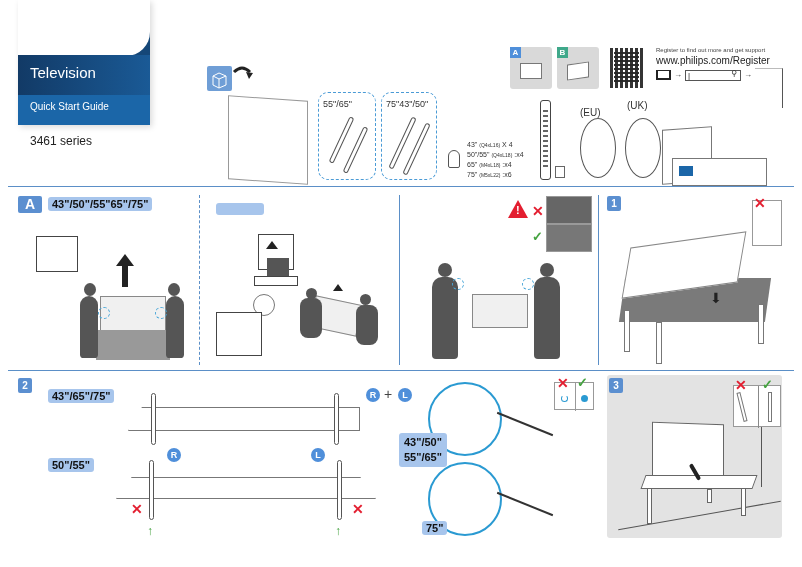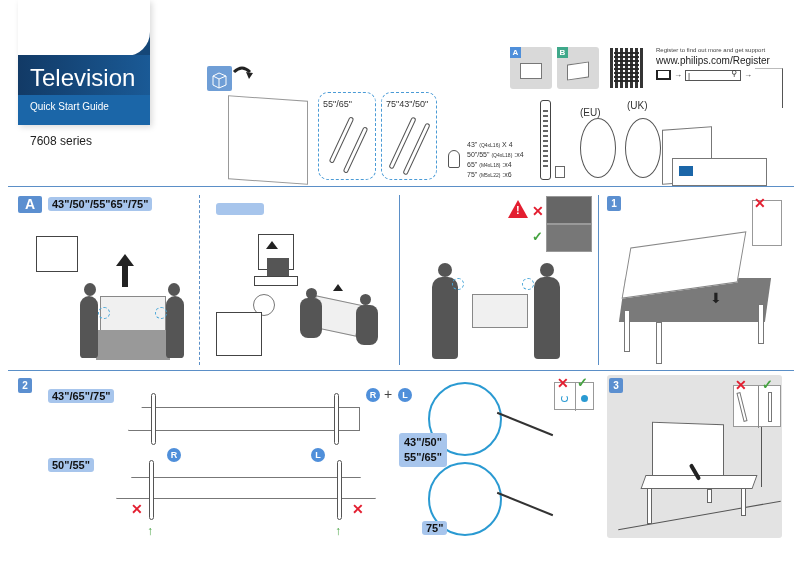--- a/index.html
+++ b/index.html
@@ -7,21 +7,21 @@
   body { position: relative; font-family: "Liberation Sans", sans-serif; color: #1a1a1a; }
   .abs { position: absolute; }
 
   
   .cover { left: 18px; top: 0; width: 132px; height: 125px; background: #fff; box-shadow: 2px 2px 6px rgba(0,0,0,0.15); }
   .cover .logo-area { position: absolute; left: 0; top: 0; width: 132px; height: 55px; background: #fff; }
   .cover .logo { position: absolute; left: 12px; top: 14px; font-family: "DejaVu Sans", sans-serif; font-weight: bold; font-size: 22px; letter-spacing: 1px; color: #1f7bc1; }
   .cover .band1 { position: absolute; left: 0; top: 55px; width: 132px; height: 40px; background: linear-gradient(90deg,#123a66,#1a5a96); }
   .cover .curve { position: absolute; right: 0; top: 32px; width: 60px; height: 24px; background: #fff; border-bottom-right-radius: 30px; }
   .cover .curve-bg { position: absolute; right: 0; top: 32px; width: 60px; height: 24px; background: #154778; }
-  .cover .title { position: absolute; left: 12px; top: 64px; color: #fff; font-size: 24px; }
+  .cover .title { position: absolute; left: 12px; top: 64px; color: #fff; font-size: 15px; }
   .cover .band2 { position: absolute; left: 0; top: 95px; width: 132px; height: 30px; background: #1b66a8; }
   .cover .subtitle { position: absolute; left: 12px; top: 101px; color: #fff; font-size: 10px; }
   .series { left: 30px; top: 134px; font-size: 12px; color: #222; }
 
   
   .unbox-icon { left: 207px; top: 66px; width: 25px; height: 25px; background: #6f9ed6; border-radius: 2px; }
   .unbox-arrow { left: 232px; top: 64px; font-size: 18px; color: #222; }
   .tv-panel { left: 228px; top: 98px; width: 80px; height: 84px; border: 1px solid #999; transform: skewY(4deg); background: #fff; }
   .dash-box { border: 1.5px dashed #4a9bd6; border-radius: 10px; }
   .stand1 { left: 318px; top: 92px; width: 58px; height: 88px; }
@@ -105,21 +105,21 @@
 
 <div class="abs cover">
   <div class="logo-area"></div>
   <div class="curve-bg"></div>
   <div class="curve"></div>
   <div class="band1"></div>
   <div class="title">Television</div>
   <div class="band2"></div>
   <div class="subtitle">Quick Start Guide</div>
 </div>
-<div class="abs series">7608 series</div>
+<div class="abs series">3461 series</div>
 
 <div class="abs unbox-icon">
   <svg width="25" height="25" viewBox="0 0 25 25">
       <path d="M6 10 L12 7 L19 10 L19 19 L12 22 L6 19 Z" fill="none" stroke="#fff" stroke-width="1"></path>
       <path d="M6 10 L12 13 L19 10 M12 13 L12 22" fill="none" stroke="#fff" stroke-width="1"></path>
     </svg>
 </div>
 <div class="abs unbox-arrow">
   <svg width="22" height="18" viewBox="0 0 22 18">
       <path d="M2 8 Q10 0 18 8" fill="none" stroke="#222" stroke-width="3"></path>

